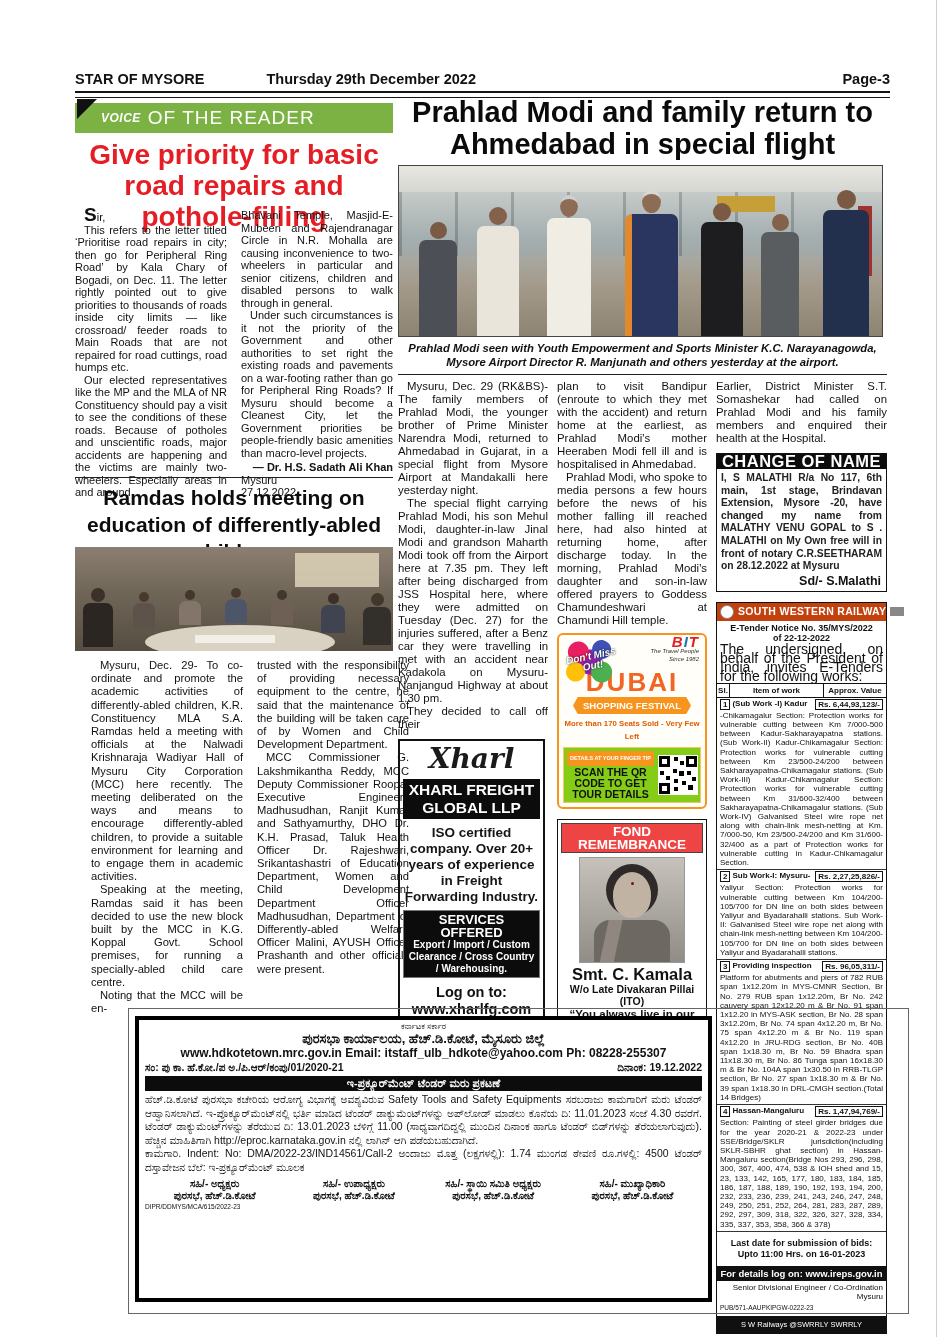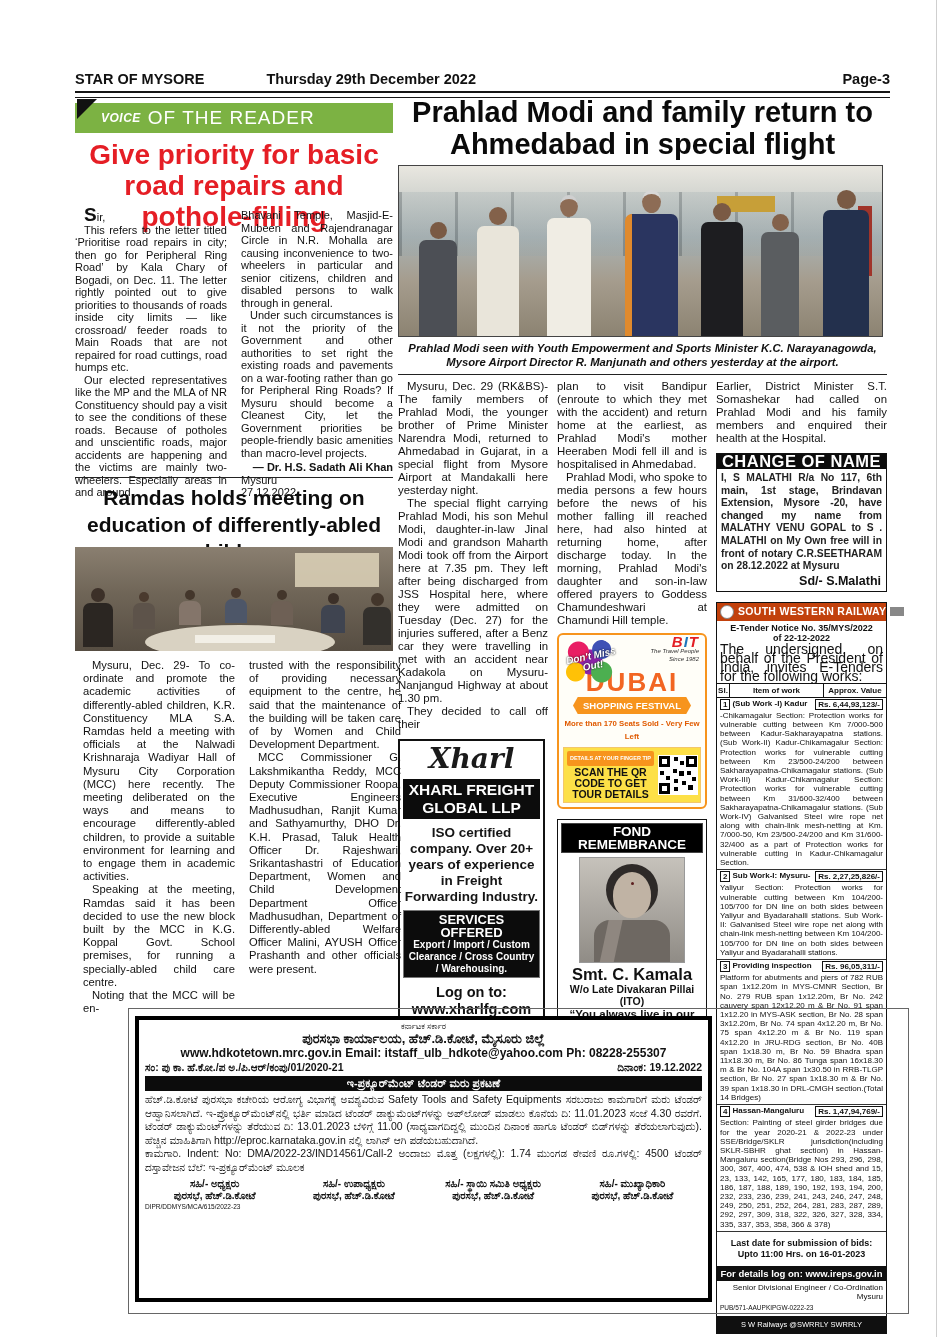--- a/index.html
+++ b/index.html
@@ -89,37 +89,37 @@
                 radial-gradient(circle at 70% 70%,#4caf50 0 10px,transparent 11px),
                 radial-gradient(circle at 50% 50%,#8e24aa 0 12px,transparent 13px);}
   .dub-splash span{position:absolute;left:4px;top:14px;transform:rotate(-12deg);color:#fff;font-weight:bold;font-style:italic;font-size:10px;line-height:10px;text-shadow:0 0 2px #000;}
   .dub-brand{position:absolute;right:6px;top:3px;text-align:right;line-height:8px;}
   .dub-brand .bit{font-weight:bold;font-style:italic;font-size:15px;letter-spacing:1px;}
   .bit .b1{color:#e31e24;} .bit .b2{color:#1b75bb;}
   .dub-brand .tag{font-size:6px;font-style:italic;color:#333;display:block;}
   .dub-title{margin-top:34px;font-weight:bold;font-size:26px;letter-spacing:2px;color:#f26522;line-height:26px;}
   .dub-ribbon{margin:2px auto 0 auto;width:118px;background:#f7941d;color:#fff;font-weight:bold;font-size:9.5px;padding:2px 0;clip-path:polygon(4% 0,96% 0,100% 50%,96% 100%,4% 100%,0 50%);}
   .dub-seats{margin-top:3px;color:#e05a00;font-weight:bold;font-size:7.8px;}
-  .dub-strip{display:flex;align-items:center;gap:3px;margin:4px 4px 0 4px;background:#fde047;border:1px solid #f3c76a;padding:2px;}
+  .dub-strip{display:flex;align-items:center;gap:3px;margin:4px 4px 0 4px;background:#84cc16;border:1px solid #f3c76a;padding:2px;}
   .dub-strip .txt{flex:1;}
   .dub-finger{display:inline-block;background:#f7941d;color:#fff;font-size:5.5px;font-weight:bold;padding:1px 3px;border-radius:2px;}
   .dub-scan{font-weight:bold;font-size:10.5px;line-height:11px;font-stretch:condensed;color:#111;margin-top:1px;}
   .dub-call{color:#e31e24;font-weight:bold;font-size:8.2px;margin-top:3px;}
   
   .xharl-ad{border:2.5px solid #111;margin-top:8px;width:147px;box-sizing:border-box;height:302px;text-align:center;padding:4px 3px;display:flex;flex-direction:column;justify-content:space-between;}
   .xh-logo{font-family:"DejaVu Serif","Liberation Serif",serif;font-style:italic;font-weight:bold;font-size:28px;line-height:28px;color:#1a1a1a;}
   .xh-name{background:#0c0c0c;color:#fff;font-weight:bold;font-size:15.5px;line-height:18px;padding:2px 0;}
   .xh-desc{font-weight:bold;font-size:13.5px;line-height:16px;color:#151515;}
   .xh-services{border:1.5px solid #777;background:#0c0c0c;color:#fff;padding:2px;}
   .xh-serv-title{font-weight:bold;font-size:13px;}
   .xh-serv-body{font-weight:bold;font-size:10px;line-height:12px;}
   .xh-log{font-weight:bold;font-size:14.5px;line-height:17px;}
   
   .fond-ad{border:1.5px solid #111;margin-top:10px;text-align:center;padding:3px 3px 4px 3px;}
-  .fond-title{background:#000000;color:#fff;font-weight:bold;font-size:13.5px;padding:1px 0;border:1px solid #444;}
+  .fond-title{background:#ef4444;color:#fff;font-weight:bold;font-size:13.5px;padding:1px 0;border:1px solid #444;}
   .fond-photo{width:104px;height:104px;margin:4px auto 2px auto;position:relative;background:linear-gradient(180deg,#c6c2bb,#908c86);overflow:hidden;border:1px solid #999;}
   .fp-hair{position:absolute;left:26px;top:6px;width:52px;height:52px;border-radius:50%;background:#2e2a28;}
   .fp-face{position:absolute;left:33px;top:14px;width:38px;height:46px;border-radius:50% 50% 46% 46%;background:#c0b3a4;}
   .fp-bindi{position:absolute;left:51px;top:24px;width:3px;height:3px;border-radius:50%;background:#5c1f1f;}
   .fp-body{position:absolute;left:14px;top:62px;width:76px;height:44px;border-radius:16px 16px 0 0;background:#6e6862;}
   .fp-sari{position:absolute;left:24px;top:62px;width:14px;height:44px;background:#8f8780;transform:skewX(-12deg);}
   .fond-name{font-weight:bold;font-size:16.5px;line-height:18px;}
   .fond-rel{font-weight:bold;font-size:10.5px;line-height:12px;}
   .fond-quote{font-weight:bold;font-size:11.5px;line-height:13px;border-bottom:1px solid #222;padding-bottom:2px;margin:1px 2px;}
   .fond-family{font-weight:bold;font-size:9.3px;line-height:10.5px;color:#222;margin-top:2px;}
@@ -209,21 +209,21 @@
       <div class="pp" style="left:246px;bottom:18px;">
           <div class="hd" style="width:11px;height:11px;background:#3c3028;"></div>
           <div class="bd" style="width:24px;height:28px;background:#3f4450;"></div>
         </div>
       <div class="pp" style="left:288px;bottom:6px;">
           <div class="hd" style="width:13px;height:13px;background:#43362b;"></div>
           <div class="bd" style="width:28px;height:38px;background:#33302c;"></div>
         </div>
     </div>
 
-    <div class="letter-body" style="position:absolute;left:8px;top:556px;width:318px;">
+    <div class="letter-body" style="position:absolute;left:16px;top:556px;width:318px;">
       <div class="newscol flush-last" style="font-size:11.2px;line-height:13.2px;">
           <p>Mysuru, Dec. 29- To co-ordinate and promote the academic activities of differently-abled children, K.R. Constituency MLA S.A. Ramdas held a meeting with officials at the Nalwadi Krishnaraja Wadiyar Hall of Mysuru City Corporation (MCC) here recently. The meeting deliberated on the ways and means to encourage differently-abled children, to provide a suitable environment for learning and to engage them in academic activities.</p>
           <p>Speaking at the meeting, Ramdas said it has been decided to use the new block built by the MCC in K.G. Koppal Govt. School premises, for running a specially-abled child care centre.</p>
           <p>Noting that the MCC will be en-</p>
         </div>
       <div class="newscol noind-first" style="font-size:11.2px;line-height:13.2px;">
           <p>trusted with the responsibility of providing necessary equipment to the centre, he said that the maintenance of the building will be taken care of by Women and Child Development Department.</p>
           <p>MCC Commissioner G. Lakshmikantha Reddy, MCC Deputy Commissioner Roopa, Executive Engineers Madhusudhan, Ranjit Kumar and Sathyamurthy, DHO Dr. K.H. Prasad, Taluk Health Officer Dr. Rajeshwari, Srikantashastri of Education Department, Women and Child Development Department Officer Madhusudhan, Department of Differently-abled Welfare Officer Malini, AYUSH Officer Prashanth and other officials were present.</p>
         </div>
     </div>

